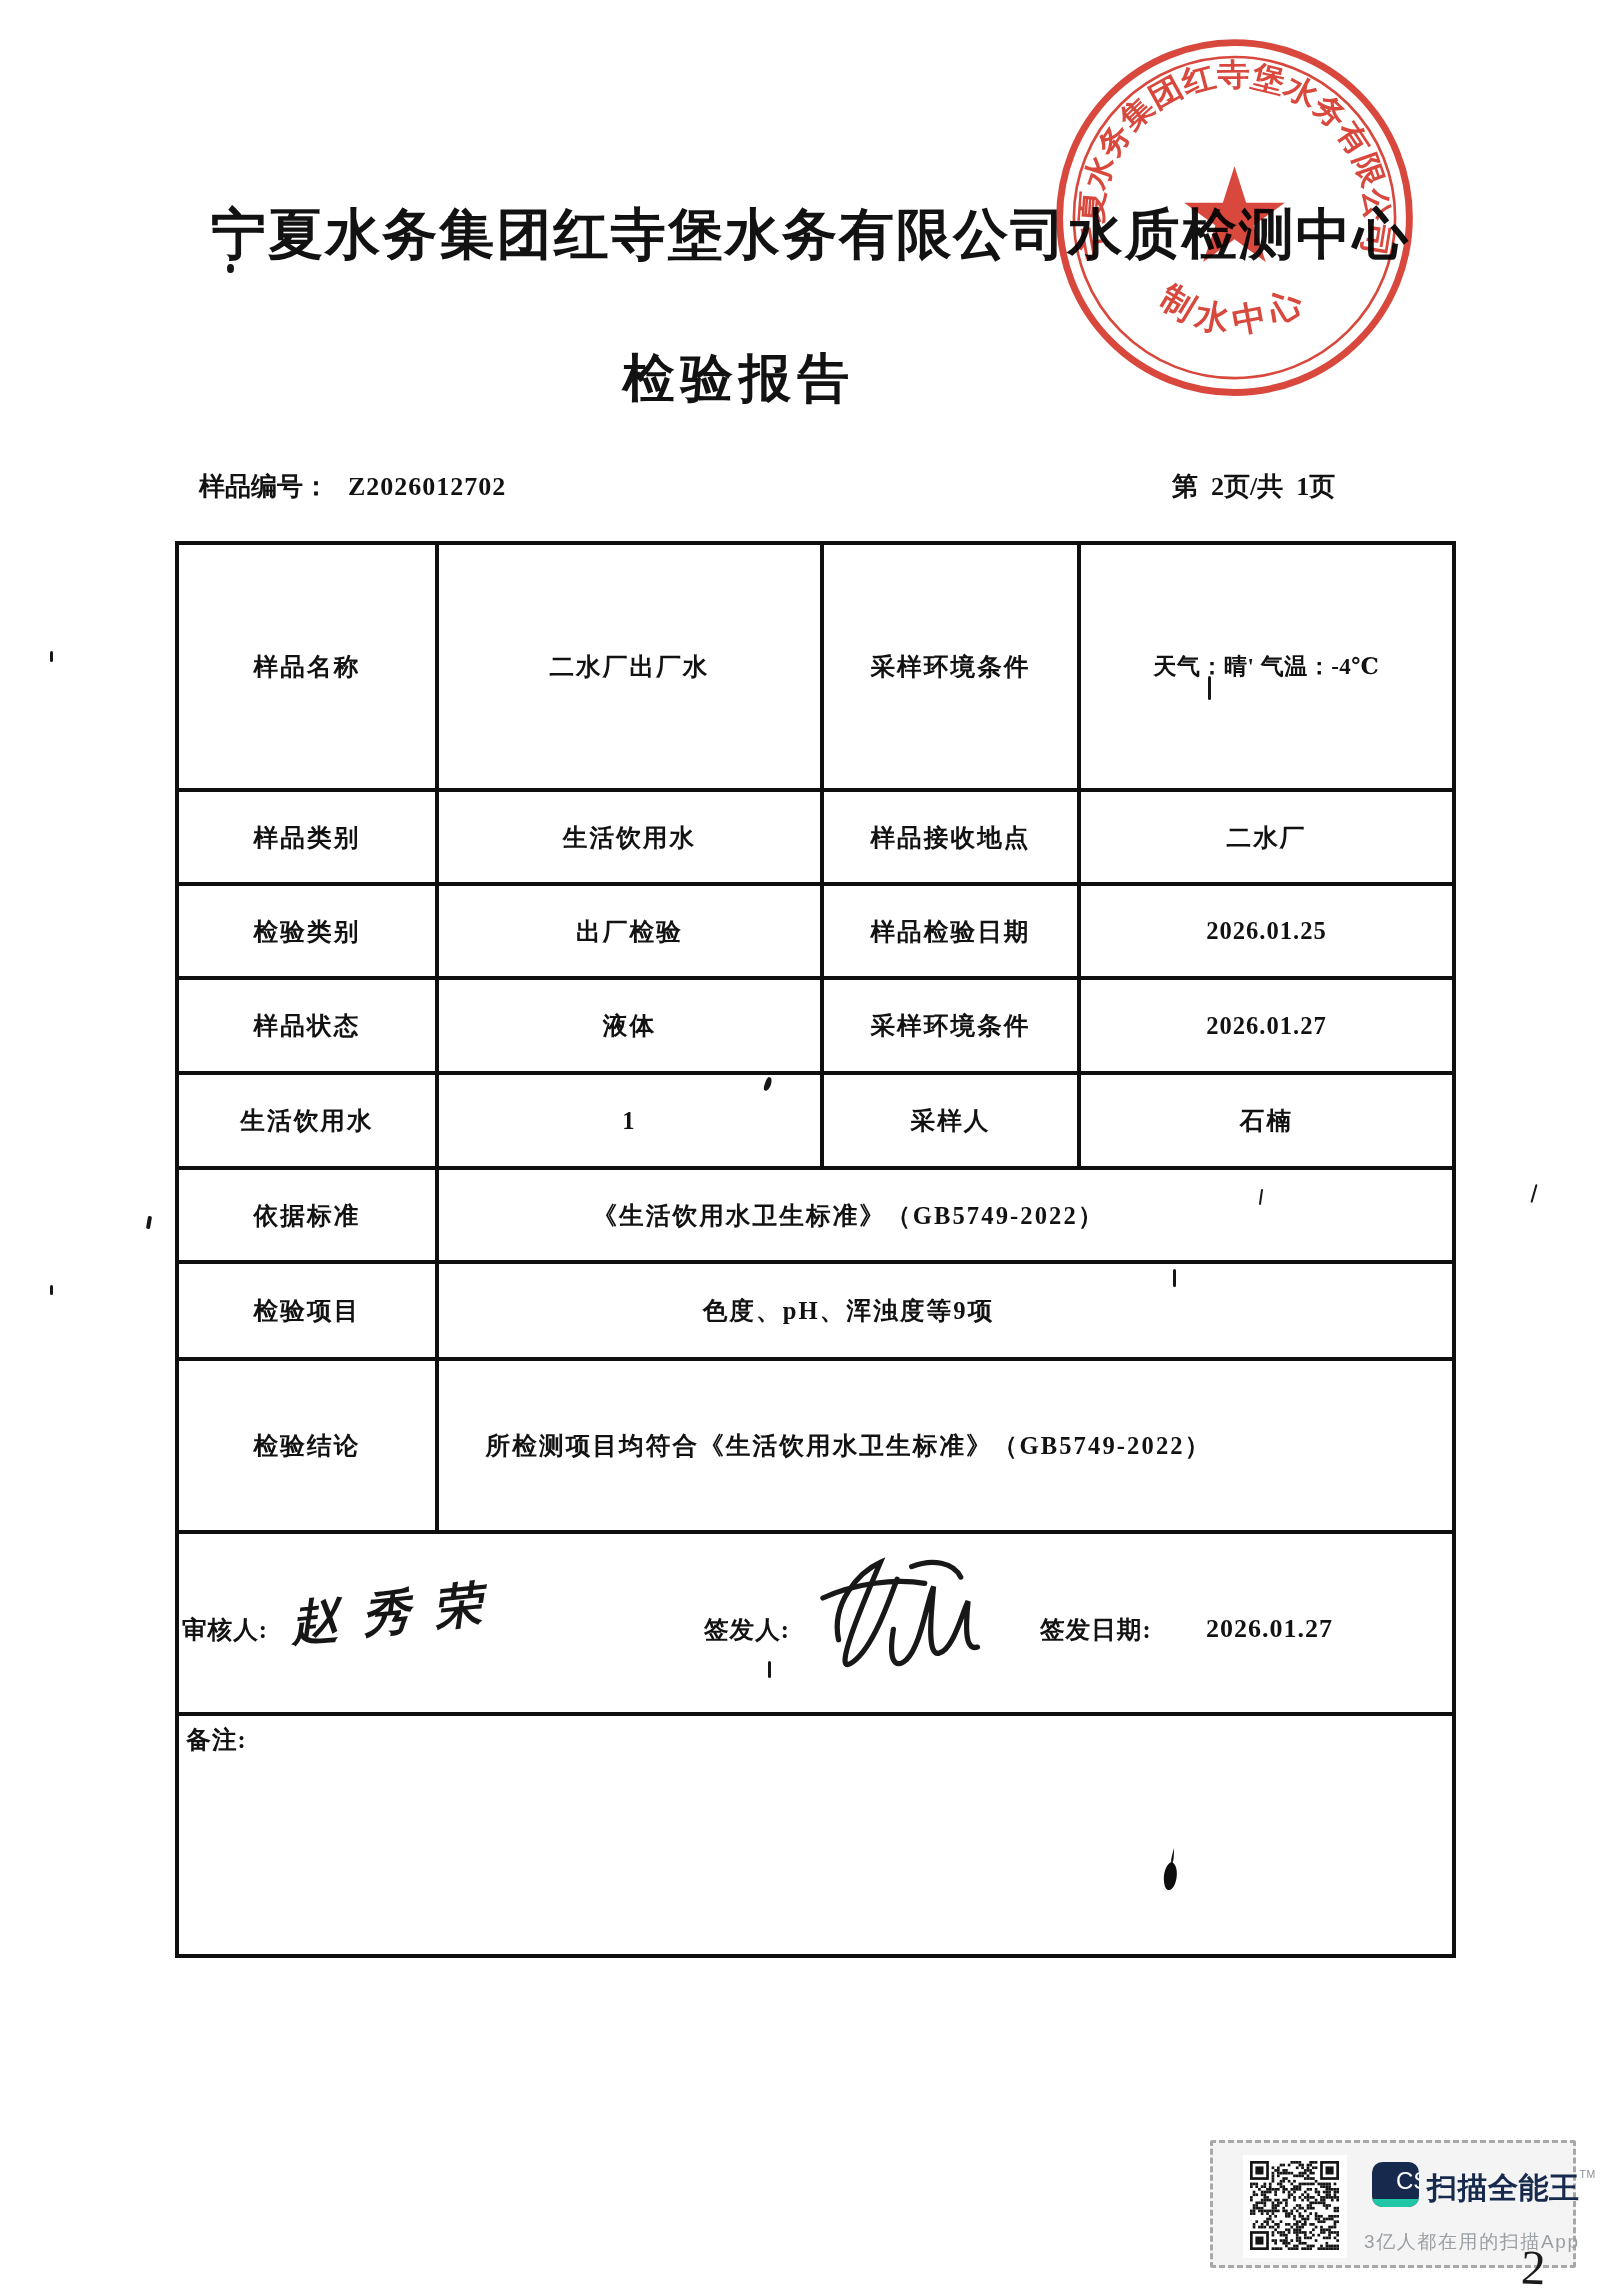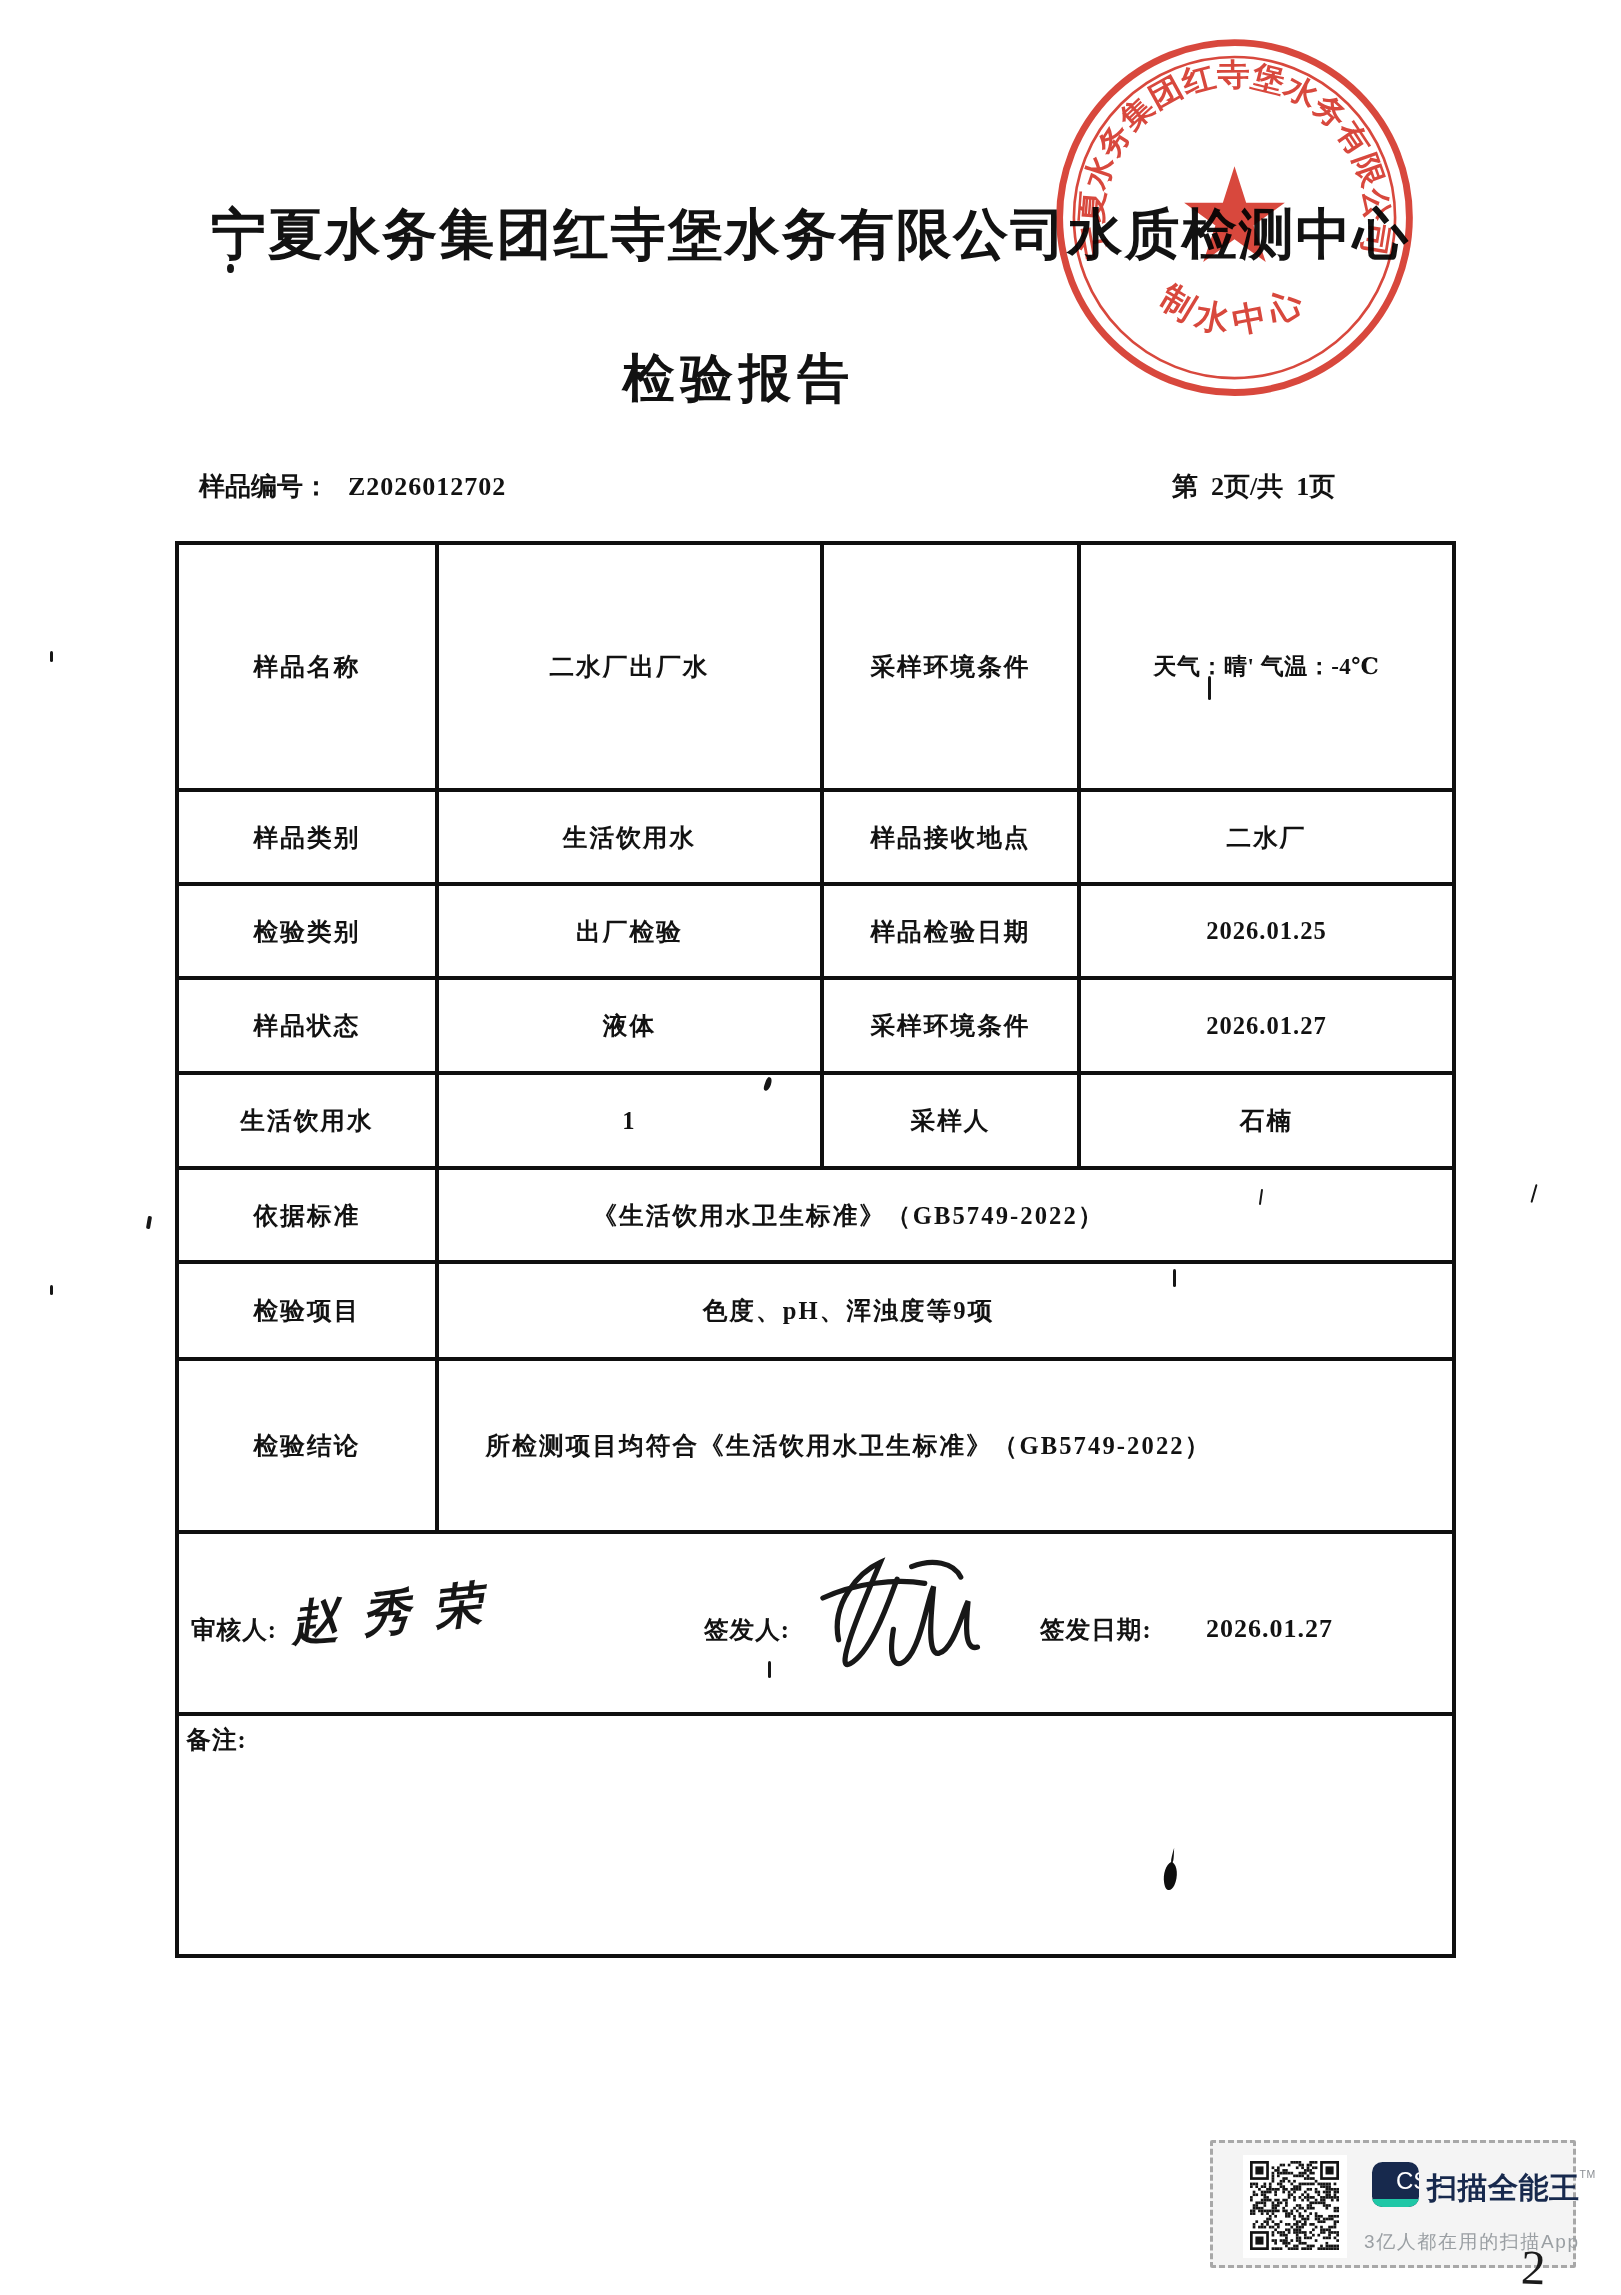--- a/index.html
+++ b/index.html
@@ -136,21 +136,21 @@
     <div class="tcell c0">检验项目</div>
     <div class="tcell wide">色度、pH、浑浊度等9项</div>
   </div>
 
   <div class="trow h8">
     <div class="tcell c0">检验结论</div>
     <div class="tcell wide">所检测项目均符合《生活饮用水卫生标准》（GB5749-2022）</div>
   </div>
 
   <div class="trow h9 sig-row">
-    <div class="sig-label" style="left:12px;top:79px;">审核人:</div>
+    <div class="sig-label" style="left:3px;top:79px;">审核人:</div>
     <div class="reviewer-name">赵秀荣</div>
     <div class="sig-label" style="left:525px;top:79px;">签发人:</div>
     <svg class="issuer-sig" width="188" height="173" viewBox="0 0 360 330">
       <g fill="none" stroke="#181818" stroke-width="10" stroke-linecap="round">
         <path d="M70,200 C55,130 110,70 150,52 C108,150 62,262 92,246 C135,222 168,120 182,84"></path>
         <path d="M40,120 C100,92 180,82 235,92"></path>
         <path d="M175,180 C165,240 178,258 200,238 C228,210 238,130 252,98 C246,160 240,230 262,226 C290,218 306,150 318,126 C314,168 310,222 336,214"></path>
         <path d="M210,60 C250,44 290,52 304,80"></path>
       </g>
     </svg>

